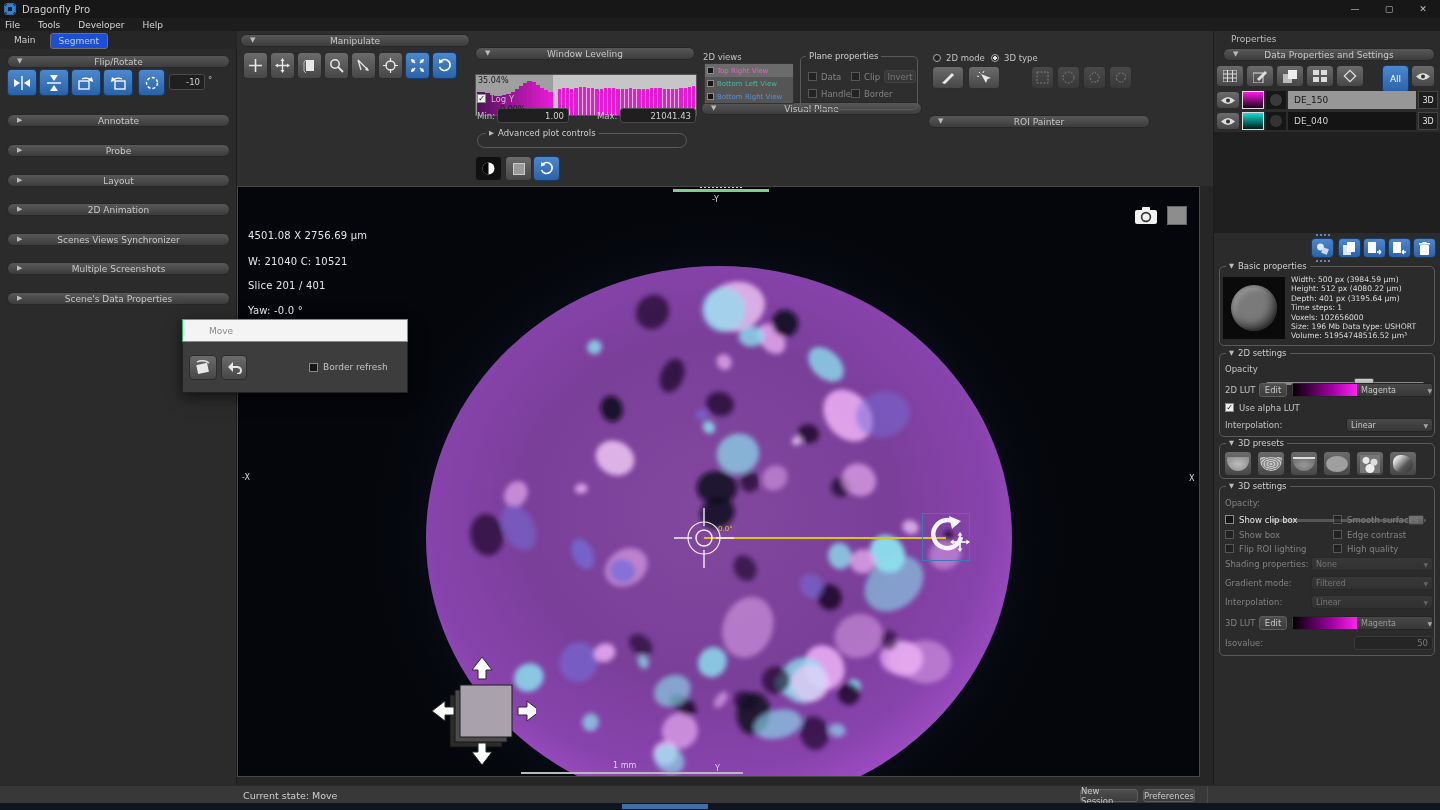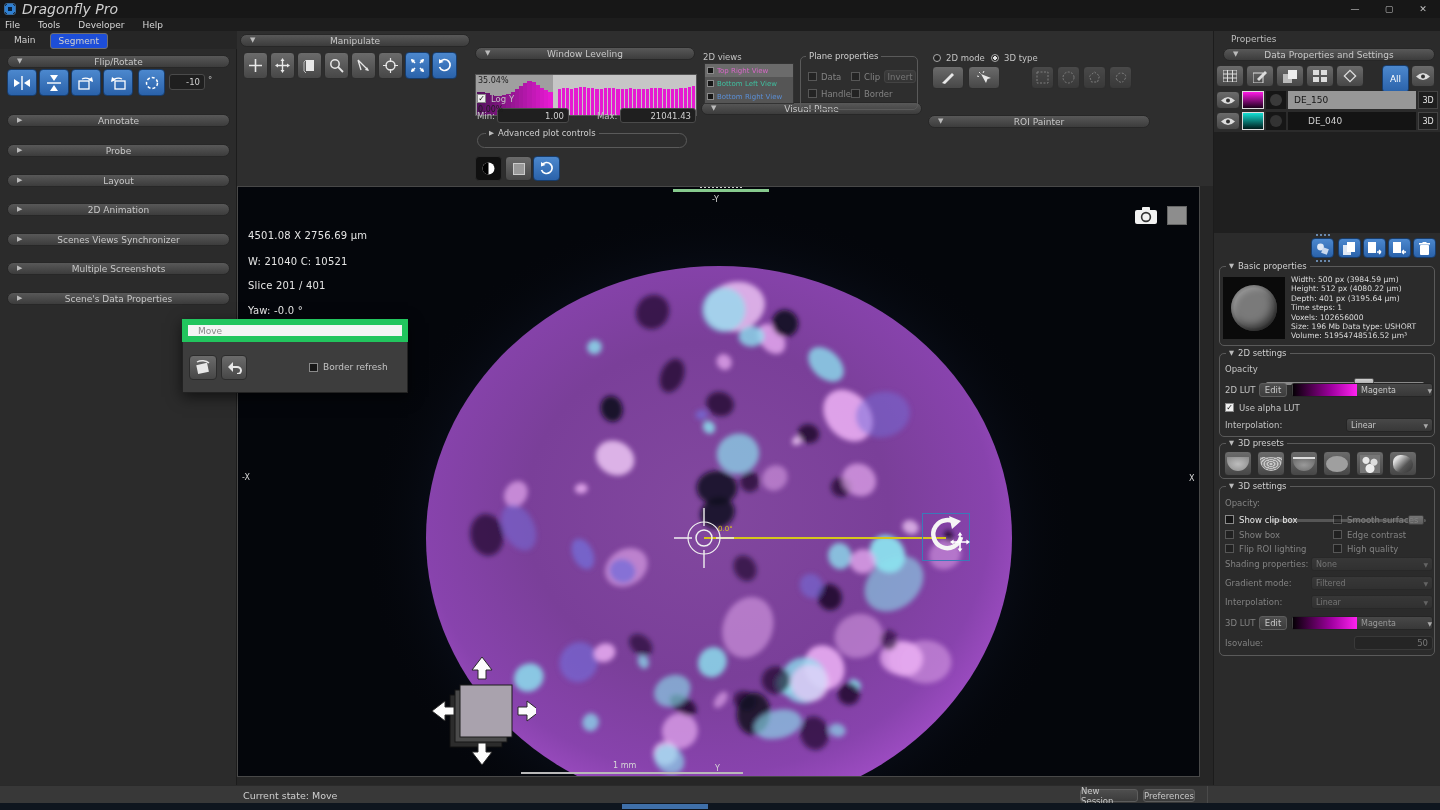--- a/index.html
+++ b/index.html
@@ -5,21 +5,21 @@
   * { margin:0; padding:0; box-sizing:border-box; }
   html,body { width:1440px; height:810px; overflow:hidden; background:#262626;
     font-family:"DejaVu Sans", sans-serif; color:#cccccc; }
   body { position:relative; }
   .abs { position:absolute; }
 
   
   .titlebar { left:0; top:0; width:1440px; height:18px; background:#171717; display:flex; align-items:center; }
   .app-icon { width:12px; height:12px; margin:0 6px 0 4px; border-radius:3px;
     background:radial-gradient(circle at 50% 50%, #0c2038 0 35%, #2f7fd0 36% 75%, #123 76%); border:1px solid #3a6a9a; }
-  .title-text { font-size:14px; color:#cfcfcf;font-style:italic; }
+  .title-text { font-size:10px; color:#cfcfcf; }
   .win-controls { margin-left:auto; display:flex; }
   .win-btn { width:34px; height:18px; display:flex; align-items:center; justify-content:center; font-size:9px; color:#c0c0c0; }
   .menubar { left:0; top:18px; width:1440px; height:13px; background:#1d1d1d; display:flex; align-items:center; gap:18px; padding-left:5px; }
   .menu-item { font-size:9px; color:#d8d8d8; }
 
   
   .tab { font-size:9px; color:#cfcfcf; padding:2px 8px; border-radius:3px; }
   .tab.boxed { border:1px solid #6e6e6e; background:#1d4ed8; }
 
   
@@ -62,22 +62,22 @@
   .hist .lowzone { position:absolute; left:0; top:0; bottom:0; width:77px; background:#9f9f9f; }
   .hist-label { position:absolute; font-size:8px; color:#1d1d1d; z-index:5; }
 
   
   .viewport { left:237px; top:186px; width:963px; height:591px; background:#04060b; overflow:hidden; border:1px solid #484848; }
   .ov-text { position:absolute; font-size:10px; color:#e6e6e6; letter-spacing:.2px; }
   .axis { position:absolute; font-size:8px; color:#d8d8d8; }
 
   
   .move-popup { left:182px; top:319px; width:226px; height:74px; box-shadow:0 4px 14px rgba(0,0,0,.6); z-index:30; }
-  .move-popup .bar { height:23px; background:#f4f4f4; display:flex; align-items:center; padding-left:10px;
-    font-size:9px; color:#8a8a8a; border:6px solid #22c55e; }
+  .move-popup .bar { height:23px; background:#f4f4f4; display:flex; align-items:center; padding-left:26px;
+    font-size:9px; color:#8a8a8a; border:1px solid #22c55e; }
   .move-popup .body { height:51px; background:#3d3d3d; display:flex; align-items:center; border:1px solid #222; border-top:none; }
 
   .statusbar { left:0; top:785px; width:1440px; height:18px; background:#383838; border-top:1px solid #2a2a2a; }
   .bottomstrip { left:0; top:803px; width:1440px; height:7px; background:#0e151e; }
   .sbtn { background:linear-gradient(#4e4e4e,#3c3c3c); border:1px solid #5d5d5d; border-radius:3px;
     font-size:8.5px; color:#c8c8c8; display:flex; align-items:center; justify-content:center; }
 
   .eye-ic { width:14px; height:9px; }
   .dots4 { display:flex; gap:2px; position:absolute; }
   .dots4 i { width:2px; height:2px; border-radius:50%; background:#7fa8d8; }
@@ -285,21 +285,21 @@
       <div style="position: absolute; bottom: 0px; left: 190.8px; width: 3.2px; height: 66%; background: rgb(230, 26, 210);"></div>
       <div style="position: absolute; bottom: 0px; left: 195px; width: 3.2px; height: 65%; background: rgb(230, 26, 210);"></div>
       <div style="position: absolute; bottom: 0px; left: 199.2px; width: 3.2px; height: 66%; background: rgb(230, 26, 210);"></div>
       <div style="position: absolute; bottom: 0px; left: 203.4px; width: 3.2px; height: 67%; background: rgb(230, 26, 210);"></div>
       <div style="position: absolute; bottom: 0px; left: 207.6px; width: 3.2px; height: 68%; background: rgb(230, 26, 210);"></div>
       <div style="position: absolute; bottom: 0px; left: 211.8px; width: 3.2px; height: 70%; background: rgb(230, 26, 210);"></div>
       <div style="position: absolute; bottom: 0px; left: 216px; width: 3.2px; height: 72%; background: rgb(230, 26, 210);"></div>
       <div style="position: absolute; bottom: 0px; left: 220.2px; width: 3.2px; height: 68%; background: rgb(230, 26, 210);"></div>
     </div>
   <span class="hist-label" style="left:2px;top:1px;">35.04%</span>
-  <span class="hist-label" style="left:2px;bottom:1px;">0.00%</span>
+  <span class="hist-label" style="left:2px;bottom:1px;padding-left:22px;">0.00%</span>
 </div>
 <span class="abs cb on" style="left:477px;top:94px;">
     <i style="font-style:normal;">✓</i>
   </span>
 <span class="abs lbl" style="left:491px;top:94px;">Log Y</span>
 <span class="abs lbl" style="left:477px;top:111px;">Min:</span>
 <div class="abs inputbox" style="left:497px;top:108px;width:72px;height:15px;">1.00</div>
 <span class="abs lbl" style="left:597px;top:111px;">Max:</span>
 <div class="abs inputbox" style="left:620px;top:108px;width:76px;height:15px;">21041.43</div>
 <div class="abs gbox" style="left:477px;top:133px;width:210px;height:15px;border-radius:8px;"></div>
@@ -638,21 +638,21 @@
     <div class="tbtn" style="width:24px;height:18px;margin-left:2px;">
         <svg class="eye-ic" viewBox="0 0 14 9">
           <path d="M0 4.5Q7 -2.5 14 4.5 7 11.5 0 4.5z" fill="#ddd"></path>
           <circle cx="7" cy="4.5" r="2" fill="#333"></circle>
         </svg>
       </div>
     <div style="width: 22px; height: 18px; margin-left: 2px; border: 1px solid rgb(221, 221, 221); background: linear-gradient(rgb(20, 224, 212), rgb(0, 26, 26));" id="lut1"></div>
     <div style="width:20px;height:18px;margin-left:2px;background:#161616;display:flex;align-items:center;justify-content:center;">
         <div style="width:12px;height:12px;border-radius:50%;background:#333;"></div>
       </div>
-    <div style="flex:1;height:18px;margin-left:2px;background:#141414;color:#cfcfcf;font-size:9px;display:flex;align-items:center;padding-left:20px;">DE_040</div>
+    <div style="flex:1;height:18px;margin-left:2px;background:#141414;color:#cfcfcf;font-size:9px;display:flex;align-items:center;padding-left:6px;">DE_040</div>
     <div style="width:20px;height:18px;margin:0 2px;background:#1e1e1e;color:#e8e8e8;font-size:8px;display:flex;align-items:center;justify-content:center;border:1px solid #444;">3D</div>
   </div>
   <div class="abs" style="left:0px;top:101px;width:226px;height:101px;background:#1f1f1f;"></div>
 
   <div class="dots4" style="left:102px;top:203px;">
       <i></i>
       <i></i>
       <i></i>
       <i></i>
     </div>

